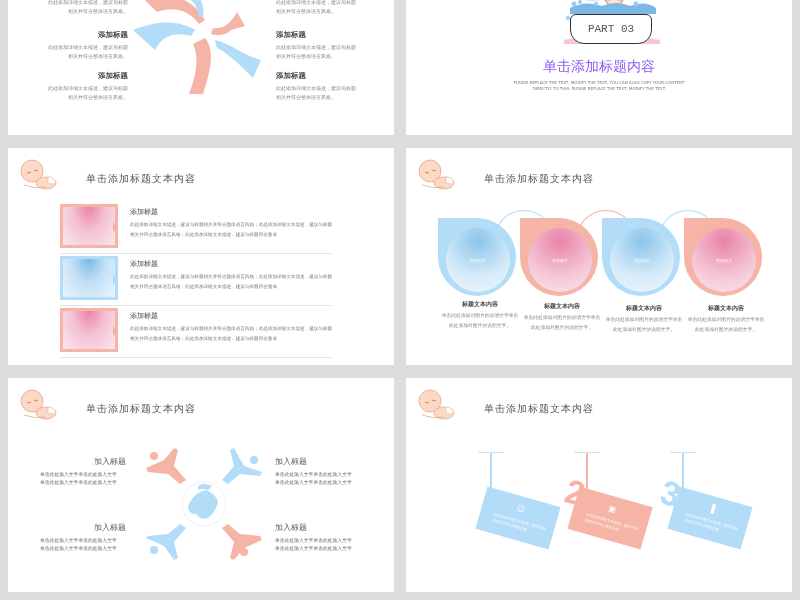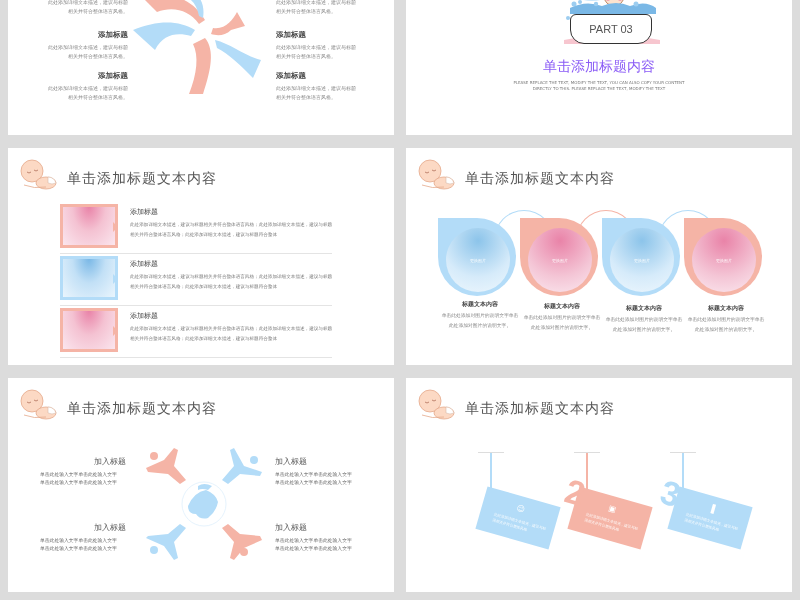--- a/index.html
+++ b/index.html
@@ -8,29 +8,29 @@
   .slide { position: absolute; background: #fff; overflow: hidden; }
   #s1 { left: 8px; top: 0; width: 386px; height: 135px; }
   #s2 { left: 406px; top: 0; width: 386px; height: 135px; }
   #s3 { left: 8px; top: 148px; width: 386px; height: 217px; }
   #s4 { left: 406px; top: 148px; width: 386px; height: 217px; }
   #s5 { left: 8px; top: 378px; width: 386px; height: 214px; }
   #s6 { left: 406px; top: 378px; width: 386px; height: 214px; }
 
   .hdr { position: absolute; left: 10px; top: 8px; height: 36px; display: flex; align-items: center; }
   .baby { width: 40px; height: 34px; position: relative; }
-  .hdr-title { font-family: Liberation Mono, monospace; font-size: 14px; color: #555; margin-left: 9px; letter-spacing: 1px; margin-top: 10px; }
+  .hdr-title { font-family: Liberation Mono, monospace; font-size: 10px; color: #555; margin-left: 28px; letter-spacing: 1px; margin-top: 10px; }
 
   .tiny { font-size: 5px; line-height: 9px; color: #888; }
   .small-h { font-size: 7.5px; font-weight: bold; color: #444; }
   .s1-item { position: absolute; }
   .s1-item .small-h { margin-bottom: 3px; }
 
   
-  .part-box { position: absolute; left: 164px; top: 14px; width: 82px; height: 30px; border: 1.5px solid #333; border-radius: 6px 6px 14px 14px; background: #fff; display: flex; align-items: center; justify-content: center; font-size: 11px; color: #555; font-family: Liberation Sans, sans-serif; }
+  .part-box { position: absolute; left: 164px; top: 14px; width: 82px; height: 30px; border: 1.5px solid #333; border-radius: 6px 6px 14px 14px; background: #fff; display: flex; align-items: center; justify-content: center; font-size: 11px; color: #555; font-family: Liberation Mono, monospace; }
   .s2-title { position: absolute; left: 0; width: 100%; top: 58px; text-align: center; font-size: 14px; color: #8b5cf6; }
   .s2-sub { position: absolute; left: 0; width: 100%; top: 80px; text-align: center; font-size: 4px; line-height: 6px; color: #777; }
 
   
   .s3-row { position: absolute; left: 52px; width: 272px; height: 52px; border-bottom: 1px solid #e4e4e4; }
   .s3-img { position: absolute; left: 0; top: 2px; width: 58px; height: 44px; border: 3px solid; }
   .s3-img::after { content: ""; position: absolute; right: -8px; top: 15px; border: 5px solid transparent; border-left-color: inherit; }
   .s3-text { position: absolute; left: 70px; top: 5px; width: 205px; }
   .s3-text .h { font-size: 7px; color: #444; margin-bottom: 3px; }
   .s3-text .d { font-size: 4.6px; line-height: 10px; color: #777; }

